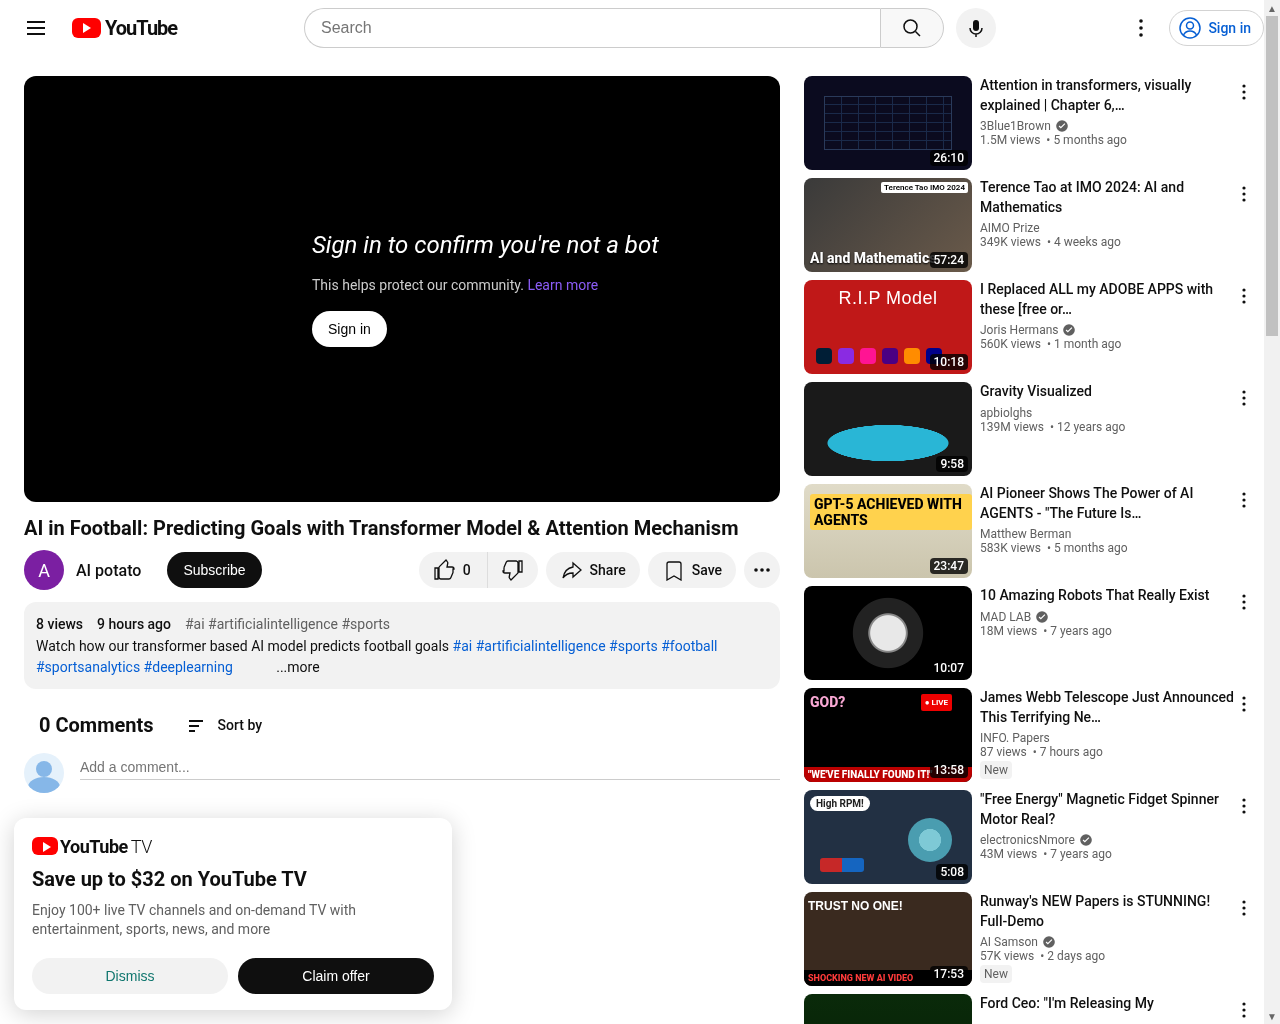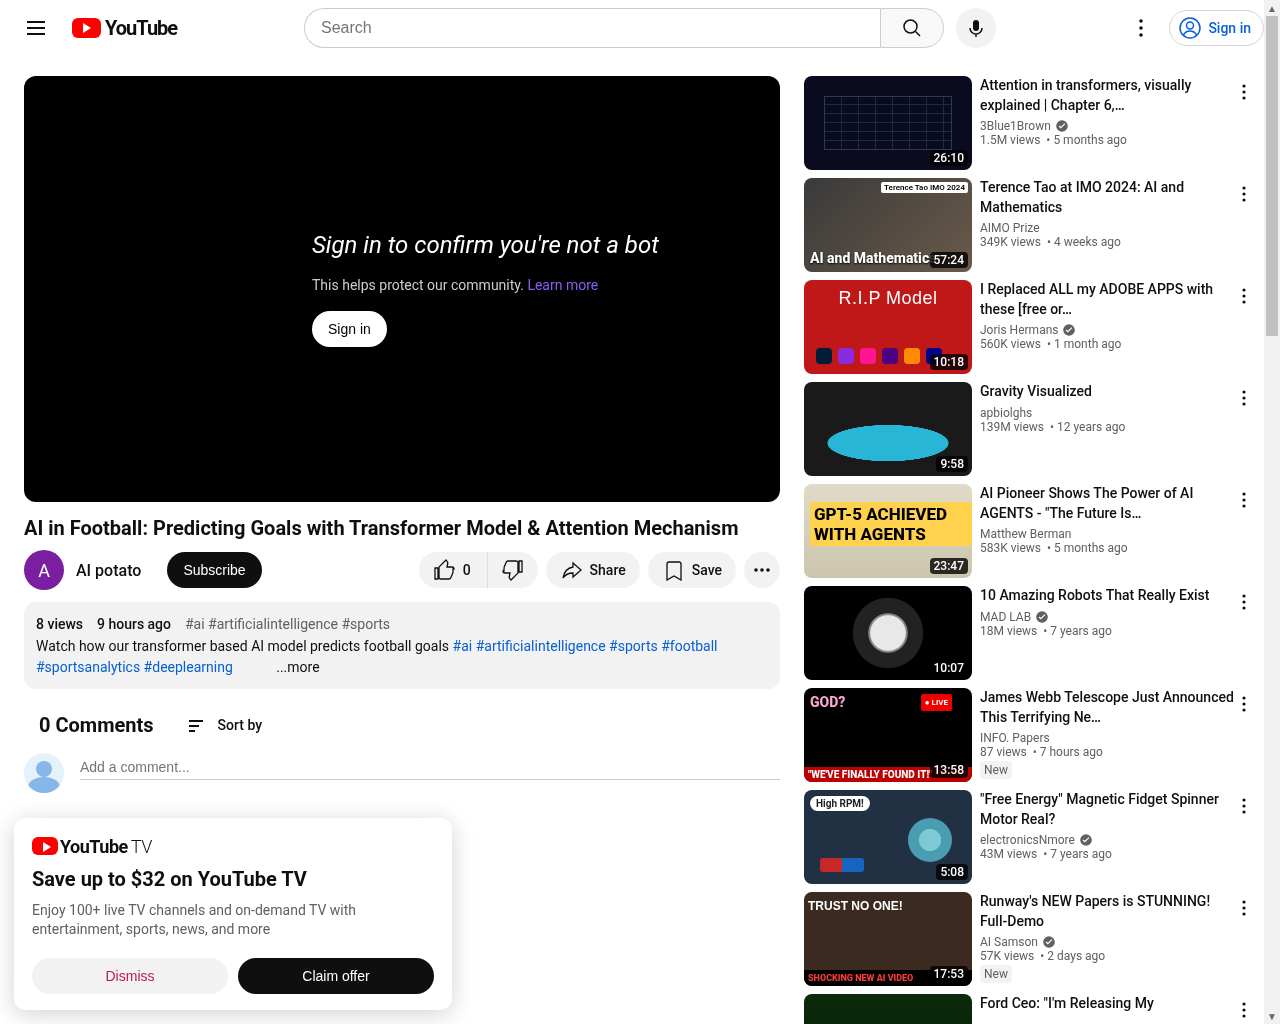--- a/index.html
+++ b/index.html
@@ -65,21 +65,21 @@
   .th0 { background:#0b0b1f;} .th0::after{content:'';position:absolute;inset:20px;border:1px solid #2a3a5a; background-image:repeating-linear-gradient(0deg,transparent 0 8px,#1a2a4a 8px 9px),repeating-linear-gradient(90deg,transparent 0 16px,#1a2a4a 16px 17px);}
   .th1 { background:linear-gradient(135deg,#3a3a3a,#6a5a4a);}
   .th1-txt { position:absolute; left:6px; bottom:6px; color:#fff; font-weight:800; font-size:14px; line-height:1.1; text-shadow:0 1px 2px #000;}
   .th1-tag { position:absolute; right:4px; top:4px; background:#fff; color:#000; font-size:8px; padding:1px 3px; border-radius:2px; font-weight:600;}
   .th2 { background:#c01818;}
   .th2-txt { position:absolute; top:8px; width:100%; text-align:center; font-family:Impact,sans-serif; color:#fff; font-size:18px; letter-spacing:0.5px;} 
   .th2-icons { position:absolute; bottom:10px; left:12px; display:flex; gap:6px;}
   .th2-icons i{ width:16px; height:16px; border-radius:4px; display:block;}
   .th3 { background:radial-gradient(ellipse 100px 30px at 50% 65%,#29b6d6 0 60%,transparent 61%), #1a1a1a;}
   .th4 { background:linear-gradient(#e0dbc8,#cbc5ad);}
-  .th4-badge{position:absolute; left:6px; top:18px; background:#ffd24d; color:#000; font-weight:800; font-size:17px; padding:2px 4px; border-radius:3px;}
+  .th4-badge{position:absolute; left:6px; top:10px; background:#ffd24d; color:#000; font-weight:800; font-size:14px; padding:2px 4px; border-radius:3px;}
   .th5 { background:radial-gradient(circle at 50% 50%,#e8e8e8 0 18%,#888 19% 20%,#222 21% 36%,#000 37% 100%);}
   .th6 { background:#000;}
   .th6-god{position:absolute; left:6px; top:6px; color:#f9a8d4; font-weight:800; font-size:14px;}
   .th6-bar{position:absolute; left:0; bottom:0; right:0; background:#b00; color:#fff; font-size:10px; font-weight:800; padding:2px 4px;}
   .th6-live{position:absolute; right:20px; top:6px; background:#e00; color:#fff; font-size:8px; padding:4px 4px; border-radius:2px; font-weight:700;}
   .th7 { background:#223043;}
   .th7-tag{position:absolute; left:6px; top:6px; background:#fff; color:#222; border-radius:10px; font-size:10px; font-weight:700; padding:2px 6px;}
   .th7-spin{position:absolute; right:20px; top:28px; width:44px; height:44px; border-radius:50%; background:radial-gradient(circle at 50% 50%,#7ec9d6 0 35%,#4a9db0 36% 100%);}
   .th7-mag{position:absolute; left:16px; bottom:12px; width:44px; height:14px; border-radius:3px; background:linear-gradient(90deg,#c62828 0 50%,#1565c0 50% 100%);}
   .th8 { background:#3a2a1f;}
@@ -88,21 +88,21 @@
   .th9 { background:linear-gradient(180deg,#0a2a0a,#062006);}
   
   .promo { position:absolute; left:14px; bottom:14px; width:438px; background:#fff; border-radius:12px; box-shadow:0 4px 24px rgba(0,0,0,0.18); padding:18px 18px 16px; z-index:50;}
   .promo-logo { display:flex; align-items:center; gap:2px; font-weight:700; font-size:18px; letter-spacing:-0.5px; margin-bottom:10px;}
   .promo-logo .logo-icon{ width:26px; height:18px;}
   .promo-tv { font-weight:300; margin-left:1px;}
   .promo h3 { font-size:20px; font-weight:700; margin-bottom:10px;}
   .promo p { font-size:14px; color:#606060; margin-bottom:18px; line-height:1.4;}
   .promo-actions { display:flex; gap:10px;}
   .promo-btn { flex:1; height:36px; border-radius:18px; border:none; font-size:14px; font-weight:500; cursor:pointer;}
-  .dismiss-btn { background:#f2f2f2; color:#be185d;}
+  .dismiss-btn { background:#f2f2f2; color:#0f766e;}
   .claim-btn { background:#0f0f0f; color:#fff;}
   
   .scrollbar { position:absolute; right:0; top:0; width:16px; height:100%; background:#f1f1f1;}
   .scroll-thumb { position:absolute; left:2px; width:12px; background:#c1c1c1; border-radius:0;}
   .scroll-arrow { position:absolute; left:0; width:16px; height:16px; display:flex; align-items:center; justify-content:center; color:#666; font-size:10px;}
   svg { display:block; }
 </style>
 </head>
 <body>
 

